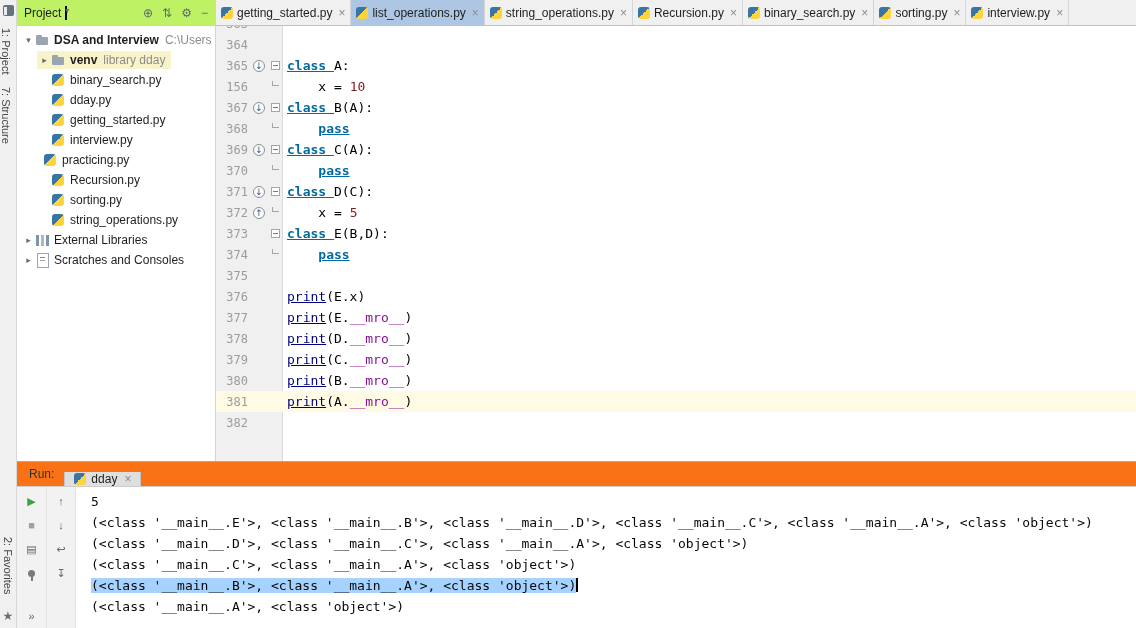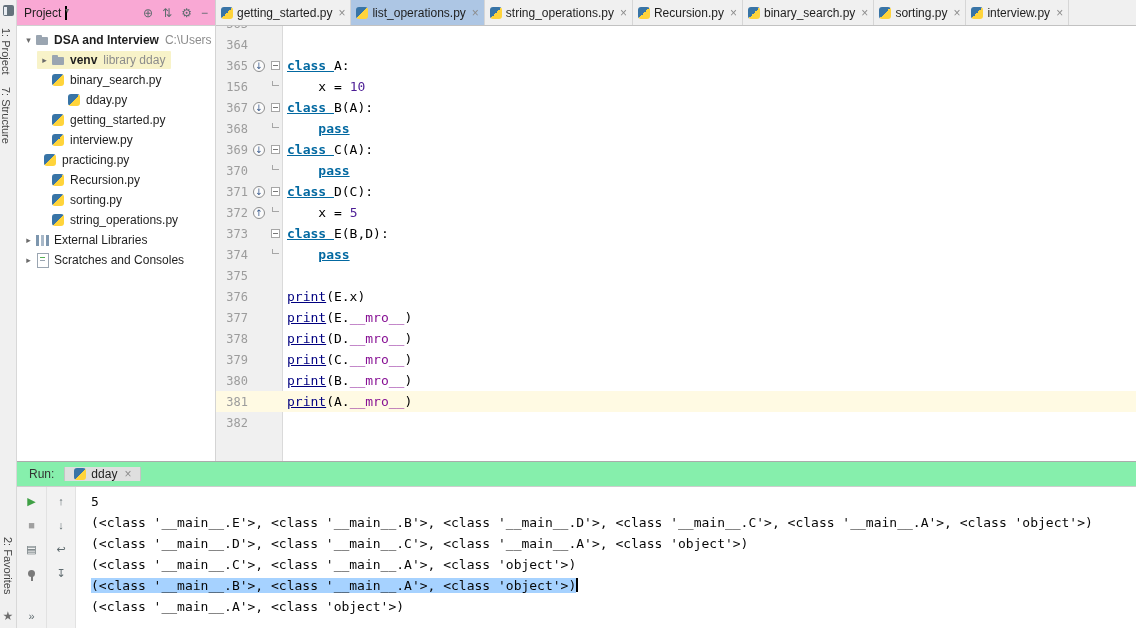--- a/index.html
+++ b/index.html
@@ -19,21 +19,21 @@
   .tw-icon::after { content: ""; position: absolute; left: 1.5px; top: 1.5px; width: 3px; height: 8px; background: #E8EDF2; }
   .stripe-label { writing-mode: vertical-rl; font-size: 11px; color: #454545; margin: 5px 0; cursor: pointer; white-space: nowrap; }
   .stripe-spacer { flex: 1; }
   .star { font-size: 12px; color: #6E6E6E; margin-top: 7px; cursor: pointer; }
 
   .main { flex: 1; display: flex; flex-direction: column; min-width: 0; }
 
   
   .toprow { flex: 0 0 26px; display: flex; min-width: 0; }
   .proj-toolbar { flex: 0 0 199px; display: flex; align-items: center; padding: 0 7px;
-                  background: #f9a8d4; border-bottom: 1px solid #D0D0D0; border-right: 1px solid #D0D0D0; }
+                  background: #bef264; border-bottom: 1px solid #D0D0D0; border-right: 1px solid #D0D0D0; }
   .ptitle { display: inline-flex; align-items: center; gap: 4px; cursor: pointer; }
   .ptitle .caret { font-size: 8px; color: #6B6B6B; }
   .ptb-icons { margin-left: auto; display: flex; gap: 9px; align-items: center; }
   .ptbi { font-size: 12px; color: #5F6B6F; cursor: pointer; line-height: 1; }
 
   .tabbar { flex: 1; display: flex; background: #F0F0F0; border-bottom: 1px solid #C2C2C2; overflow: hidden; }
   .tab { display: flex; align-items: center; gap: 4px; padding: 0 5px; border-right: 1px solid #D6D6D6;
          font-size: 12px; white-space: nowrap; cursor: pointer; }
   .tab.active { background: #ADC6E4; }
   .tabclose { color: #8C8C8C; font-size: 12px; margin-left: 2px; }
@@ -73,27 +73,27 @@
   .gslot { flex: 0 0 18px; display: flex; justify-content: center; }
   .fslot { flex: 0 0 14px; display: flex; justify-content: center; align-items: center; height: 21px; }
   .code { padding-left: 5px; white-space: pre; }
   .gmark { width: 12px; height: 12px; border: 1px solid #8E8E8E; border-radius: 50%; background: #FBFBFB;
            font-size: 9px; line-height: 11px; text-align: center; color: #37598C; font-family: "DejaVu Sans", sans-serif; }
   .fopen { width: 9px; height: 9px; border: 1px solid #A6A6A6; background: #FFF; position: relative; }
   .fopen::after { content: ""; position: absolute; left: 1px; right: 1px; top: 3px; height: 1px; background: #777; }
   .fend { width: 7px; height: 5px; border-left: 1px solid #A6A6A6; border-bottom: 1px solid #A6A6A6; margin-top: -6px; }
   .kw { color: #0369a1; font-weight: bold; text-decoration: underline; }
   .fn { color: #000080; text-decoration: underline; }
-  .num { color: #4c1d95; }
+  .num { color: #7f1d1d; }
   .mg { color: #871094; }
   .pl { color: #000000; }
 
   
   .runpanel { flex: 0 0 167px; display: flex; flex-direction: column; border-top: 1px solid #ABABAB; background: #F2F2F2; }
-  .run-header { flex: 0 0 25px; display: flex; align-items: center; border-bottom: 1px solid #CDCDCD; background: #86efac; }
+  .run-header { flex: 0 0 25px; display: flex; align-items: flex-end; border-bottom: 1px solid #CDCDCD; background: #f97316; }
   .run-label { align-self: center; margin: 0 10px 0 12px; color: #333; }
   .run-tab { display: flex; align-items: center; gap: 5px; padding: 0 9px; background: #DFDFDF;
              border-left: 1px solid #C4C4C4; border-right: 1px solid #C4C4C4; cursor: pointer; }
   .run-body { flex: 1; display: flex; min-height: 0; }
   .rtb { flex: 0 0 29px; display: flex; flex-direction: column; align-items: center; padding: 7px 0 5px; gap: 10px; }
   .rtb + .rtb { border-left: 1px solid #E2E2E2; }
   .ricon { width: 15px; height: 14px; display: flex; align-items: center; justify-content: center;
            font-size: 11px; color: #5F6B6F; cursor: pointer; line-height: 1; }
   .pin { width: 7px; height: 7px; border-radius: 50%; background: #7A7A7A; position: relative; }
   .pin::after { content: ""; position: absolute; top: 6px; left: 2.5px; width: 2px; height: 5px; background: #7A7A7A; }
@@ -188,21 +188,21 @@
               <span class="tsuffix">library dday</span>
             </span>
           </div>
           <div class="trow" style="padding-left: 20px;">
             <span class="inner">
               <span class="arrow"></span>
               <span class="ic ic-py"></span>
               <span class="tlabel">binary_search.py</span>
             </span>
           </div>
-          <div class="trow" style="padding-left: 36px;">
+          <div class="trow" style="padding-left: 20px;">
             <span class="inner">
               <span class="arrow"></span>
               <span class="ic ic-py"></span>
               <span class="tlabel">dday.py</span>
             </span>
           </div>
           <div class="trow" style="padding-left: 20px;">
             <span class="inner">
               <span class="arrow"></span>
               <span class="ic ic-py"></span>

